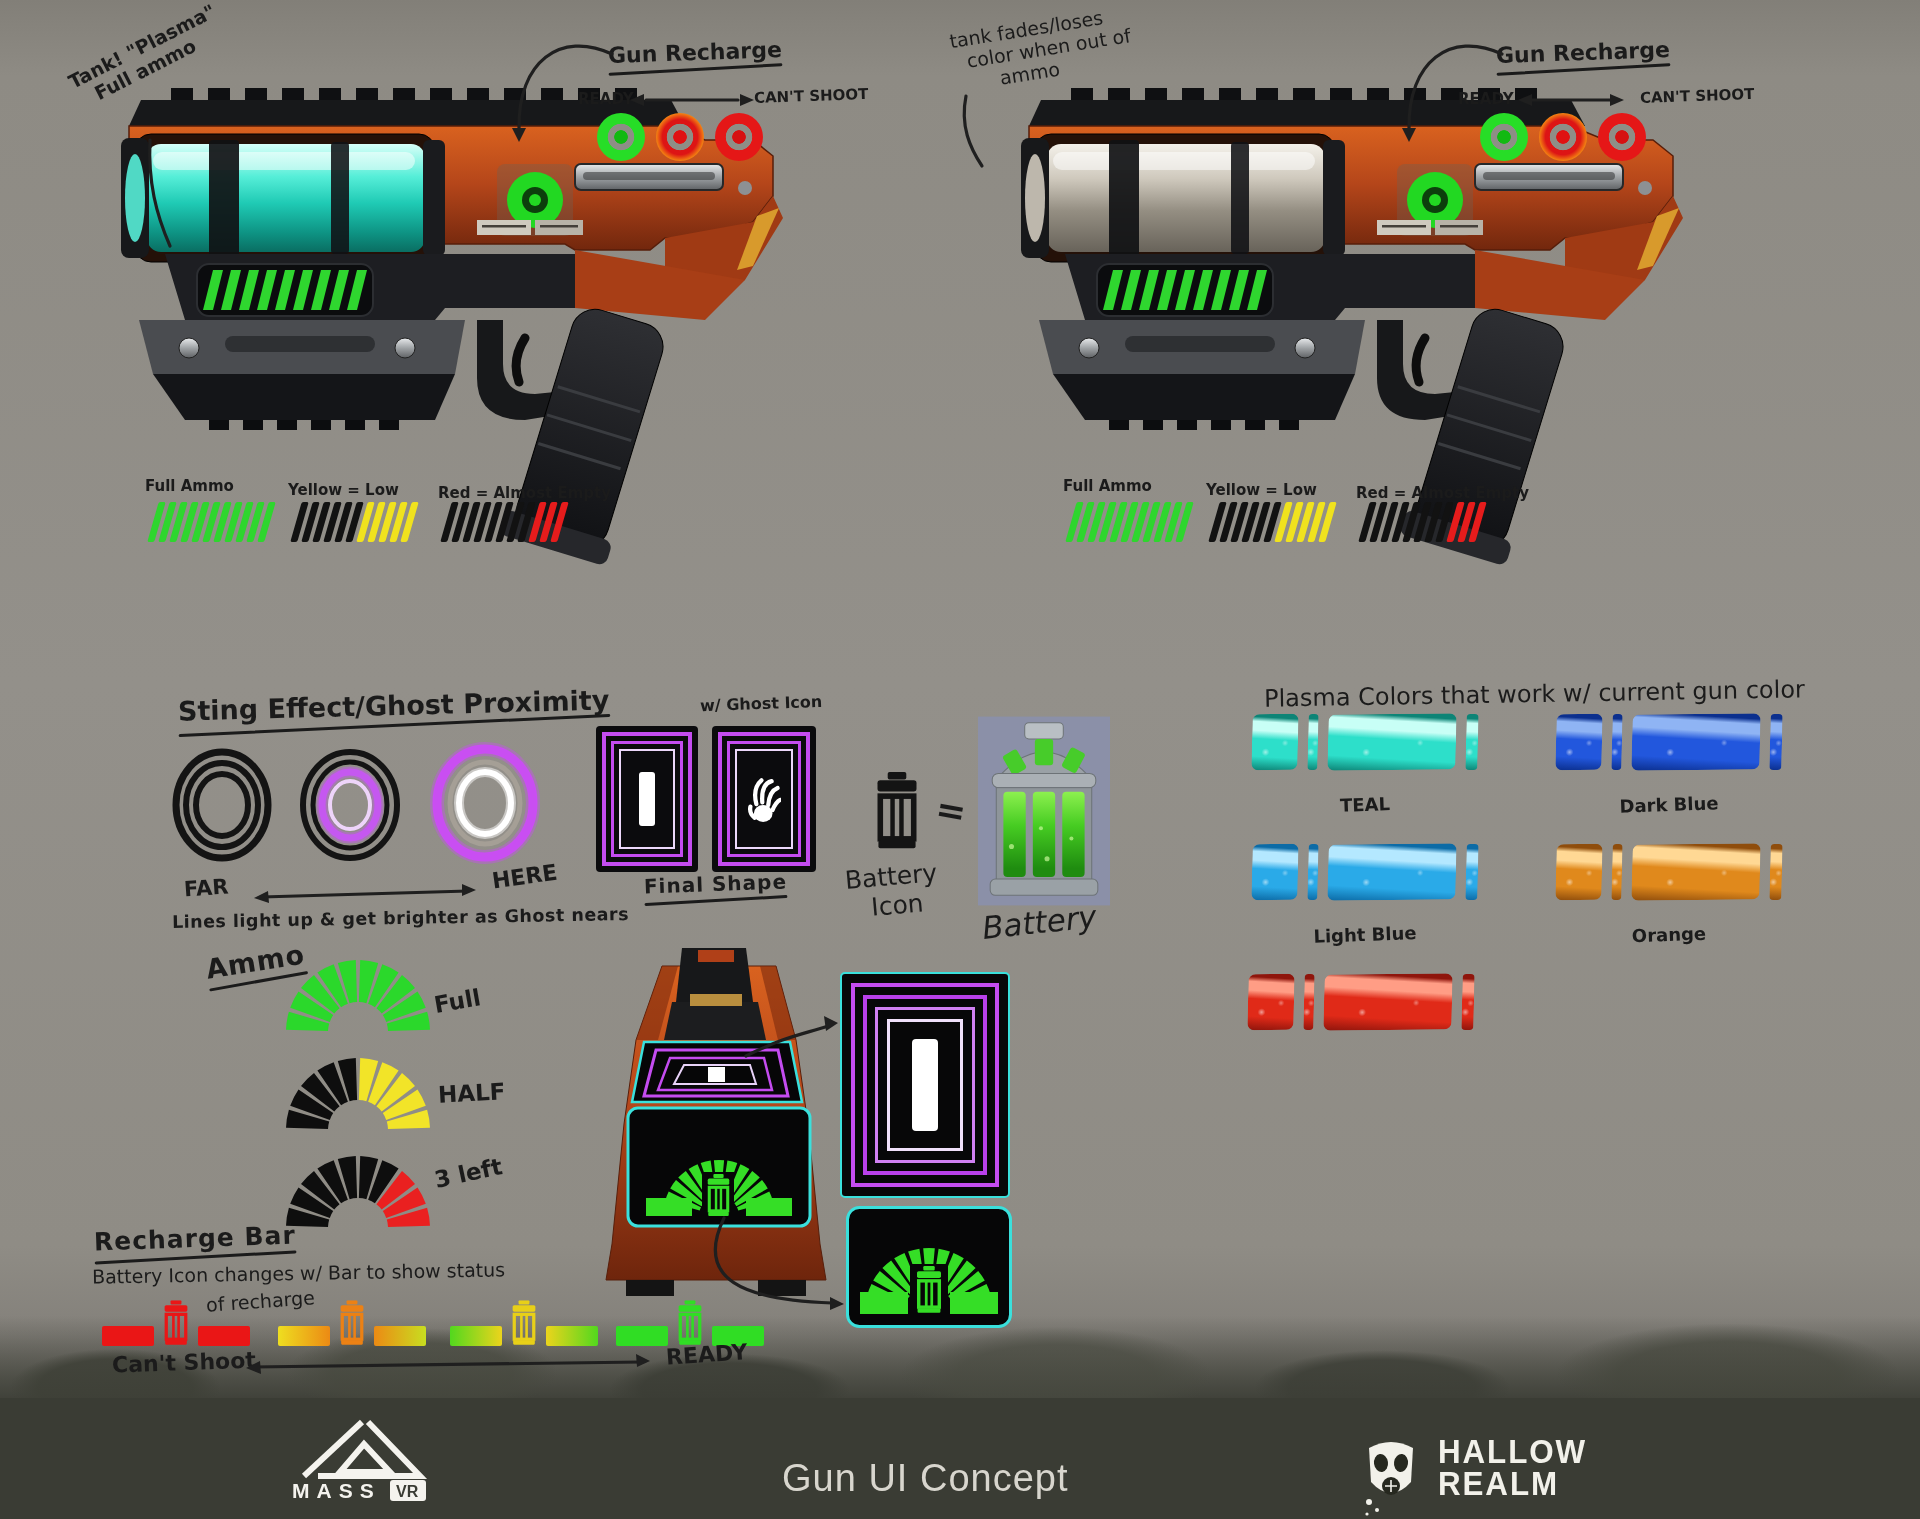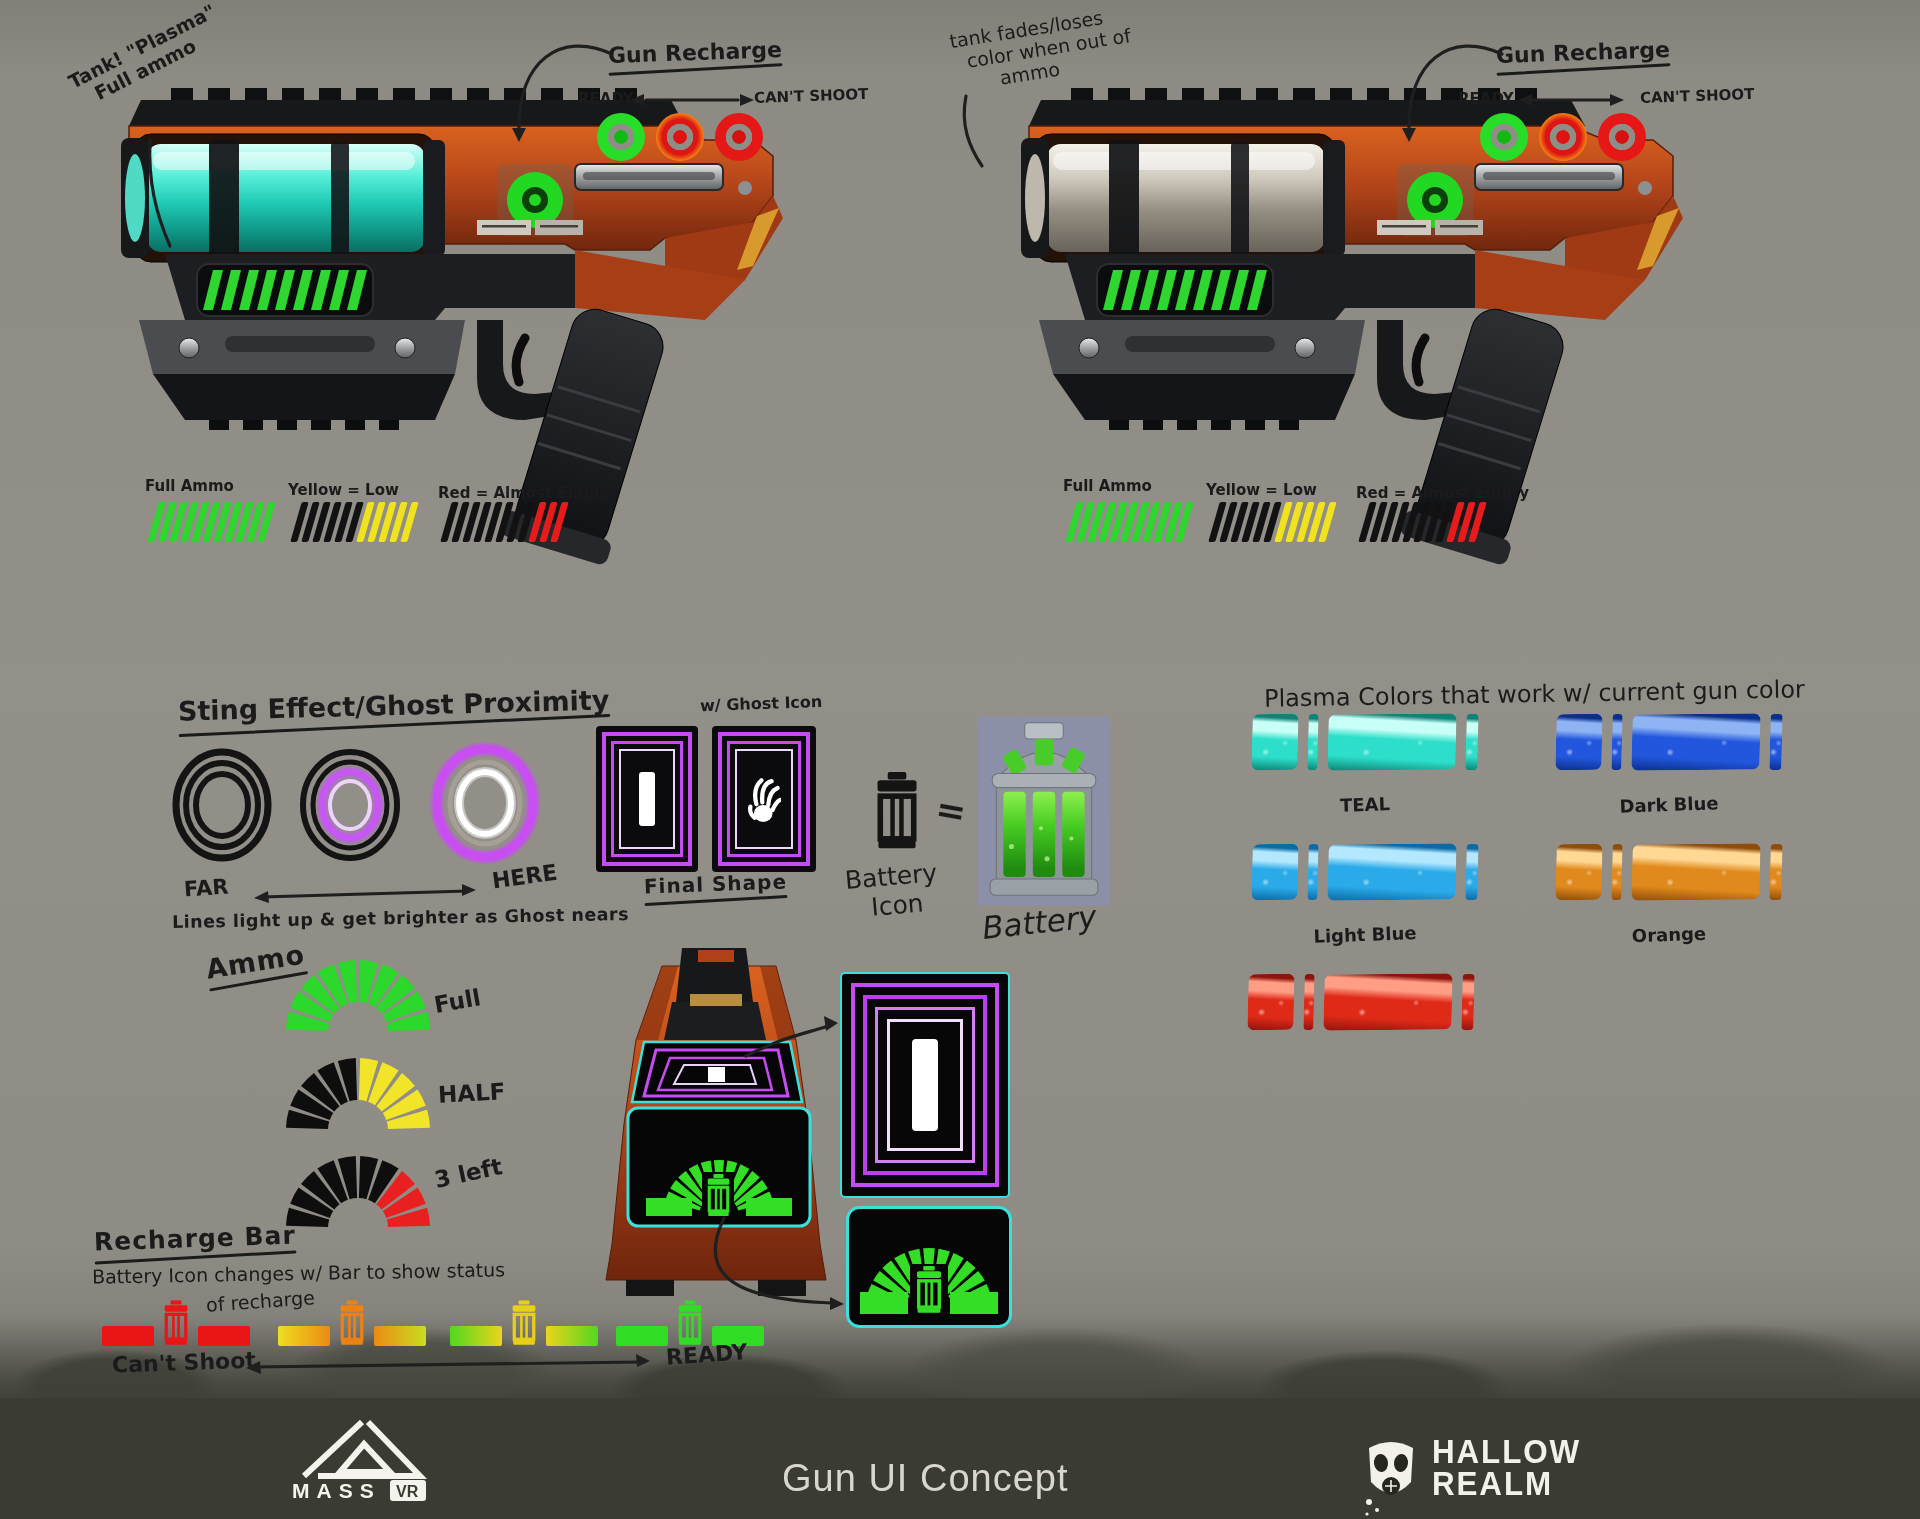--- a/index.html
+++ b/index.html
@@ -54,21 +54,21 @@
     background:
       radial-gradient(140px 52px at 6% 78%, rgba(62,64,55,.85) 0 55%, transparent 75%),
       radial-gradient(180px 60px at 22% 62%, rgba(70,72,62,.7) 0 50%, transparent 75%),
       radial-gradient(160px 48px at 38% 80%, rgba(58,60,52,.8) 0 55%, transparent 75%),
       radial-gradient(200px 64px at 55% 66%, rgba(72,74,64,.65) 0 50%, transparent 78%),
       radial-gradient(170px 50px at 72% 78%, rgba(60,62,54,.8) 0 55%, transparent 75%),
       radial-gradient(220px 66px at 90% 64%, rgba(68,70,60,.7) 0 50%, transparent 78%),
       linear-gradient(180deg, rgba(58,60,52,0) 0%, rgba(58,60,52,.45) 45%, #3a3c34 100%);}
   .footer-band{position:absolute;left:0;right:0;top:1398px;height:121px;background:#3a3c34;}
   .page-title{position:absolute;color:#d8d6ce;font-weight:400;font-size:38px;letter-spacing:1px;font-family:"Liberation Sans",sans-serif;transform:scaleY(1.04);}
-  .studio{position:absolute;display:flex;gap:10px;align-items:flex-start;}
+  .studio{position:absolute;display:flex;gap:16px;align-items:flex-start;}
   .studio .names{color:#f2f1ea;font-weight:700;font-size:33px;line-height:.98;letter-spacing:2px;transform:scaleX(.95);transform-origin:left;font-family:"Liberation Sans",sans-serif;}
   .arrows{position:absolute;left:0;top:0;pointer-events:none;}
 </style>
 </head>
 <body>
 
 <div class="canvas">
 
   <svg width="0" height="0" style="position:absolute" aria-hidden="true">
     <defs>

